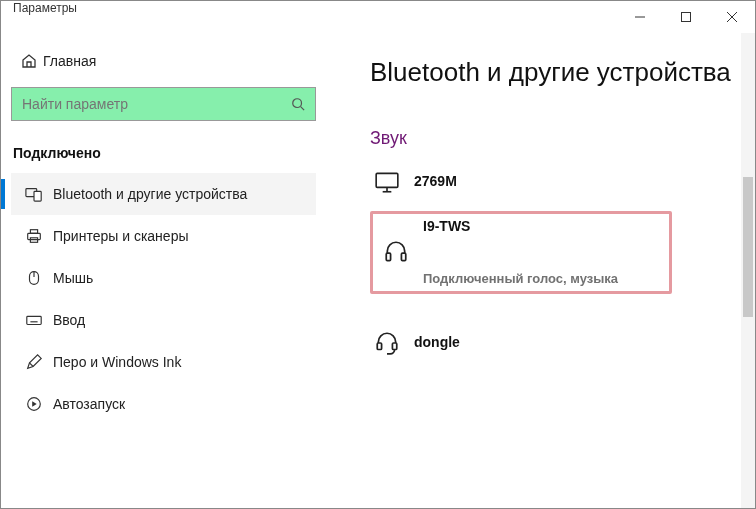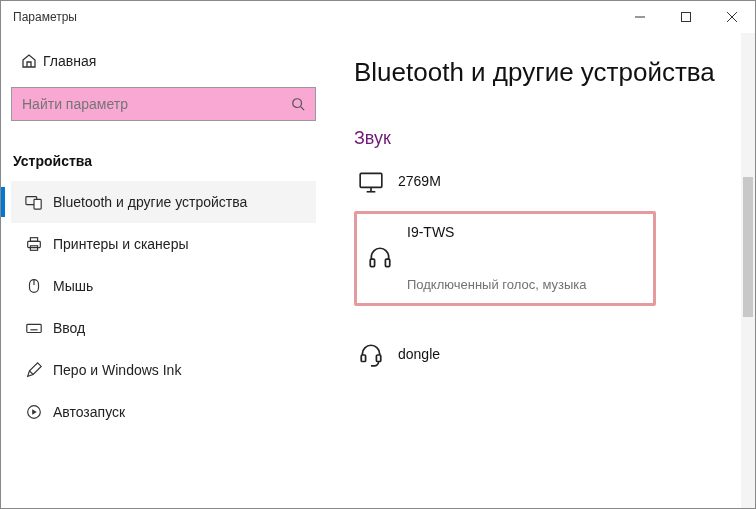--- a/index.html
+++ b/index.html
@@ -7,55 +7,56 @@
     font-family: "Segoe UI", Tahoma, sans-serif;
     background: #fff;
     width: 756px;
     height: 509px;
     overflow: hidden;
     border: 1px solid #888;
   }
   .titlebar {
     height: 32px;
     display: flex;
-    align-items: center;
+    align-items: flex-start;
     padding-left: 12px;
     font-size: 12px;
     color: #333;
   }
   .titlebar .title { flex: 1; }
   .win-controls { display: flex; }
   .win-btn {
     width: 46px; height: 32px;
     display: flex; align-items: center; justify-content: center;
     color: #333; font-size: 14px;
   }
   .content {
     display: flex;
     height: calc(509px - 32px);
+    gap: 16px;
   }
   .sidebar {
     width: 325px;
     padding: 12px 10px 0 10px;
     position: relative;
   }
   .home-row {
     display: flex; align-items: center;
     padding: 8px 10px;
     font-size: 14px;
     color: #222;
   }
   .home-row .icon { width: 22px; display:flex; align-items:center; }
   .search-box {
-    margin: 10px 0 26px 0;
+    margin: 10px 0 18px 0;
     border: 1px solid #999;
     height: 34px;
     display: flex; align-items: center;
     padding: 0 10px;
-    background: #f9a8d4;
+    background: #86efac;
   }
   .search-box input {
     border: none; outline: none;
     font-size: 14px;
     flex: 1;
     background: transparent;
     color: #666;
   }
   .search-box .search-icon { color: #555; }
   .section-label {
@@ -97,32 +98,33 @@
   .group-title {
     font-size: 18px;
     font-weight: 400;
     color: #701a75;
     margin-bottom: 14px;
   }
   .device-row {
     display: flex; align-items: center;
     padding: 6px 4px;
     margin-bottom: 8px;
+    font-weight: bold;
   }
   .device-row .dicon {
     width: 40px; display:flex; align-items:center; justify-content:flex-start;
     color: #222;
   }
   .device-row .dtext { display:flex; flex-direction:column; }
   .dname { font-size: 14px; color: #111; line-height: 1.25; }
   .dstatus { font-size: 13px; color: #727272; line-height: 1.25; margin-top: 35px; }
   .highlight-box {
     border: 3px solid #e59aa0;
     border-radius: 2px;
-    padding: 10px 8px;
+    padding: 4px 8px;
     margin: 10px 0 30px 0;
     width: 302px;
   }
   .other-group { margin-top: 8px; }
   .scrollbar {
     position: absolute;
     right: 0; top: 0; bottom: 0;
     width: 14px;
     background: #f4f4f4;
   }
@@ -174,21 +176,21 @@
     <div class="search-box">
       <input type="text" placeholder="Найти параметр" style="">
       <span class="search-icon">
         <svg width="14" height="14" viewBox="0 0 16 16" fill="none" stroke="#555" stroke-width="1.4">
             <circle cx="7" cy="7" r="5"></circle>
             <line x1="11" y1="11" x2="15" y2="15"></line>
           </svg>
       </span>
     </div>
 
-    <div class="section-label">Устройства</div>
+    <div class="section-label">Подключено</div>
 
     <div class="nav-item active">
       <span class="icon">
         <svg width="18" height="18" viewBox="0 0 20 20" fill="none" stroke="#333" stroke-width="1.3">
             <rect x="1" y="4" width="12" height="9" rx="1"></rect>
             <rect x="10" y="7" width="8" height="11" rx="1" fill="#fff"></rect>
           </svg>
       </span>
       <span>Bluetooth и другие устройства</span>
     </div>

